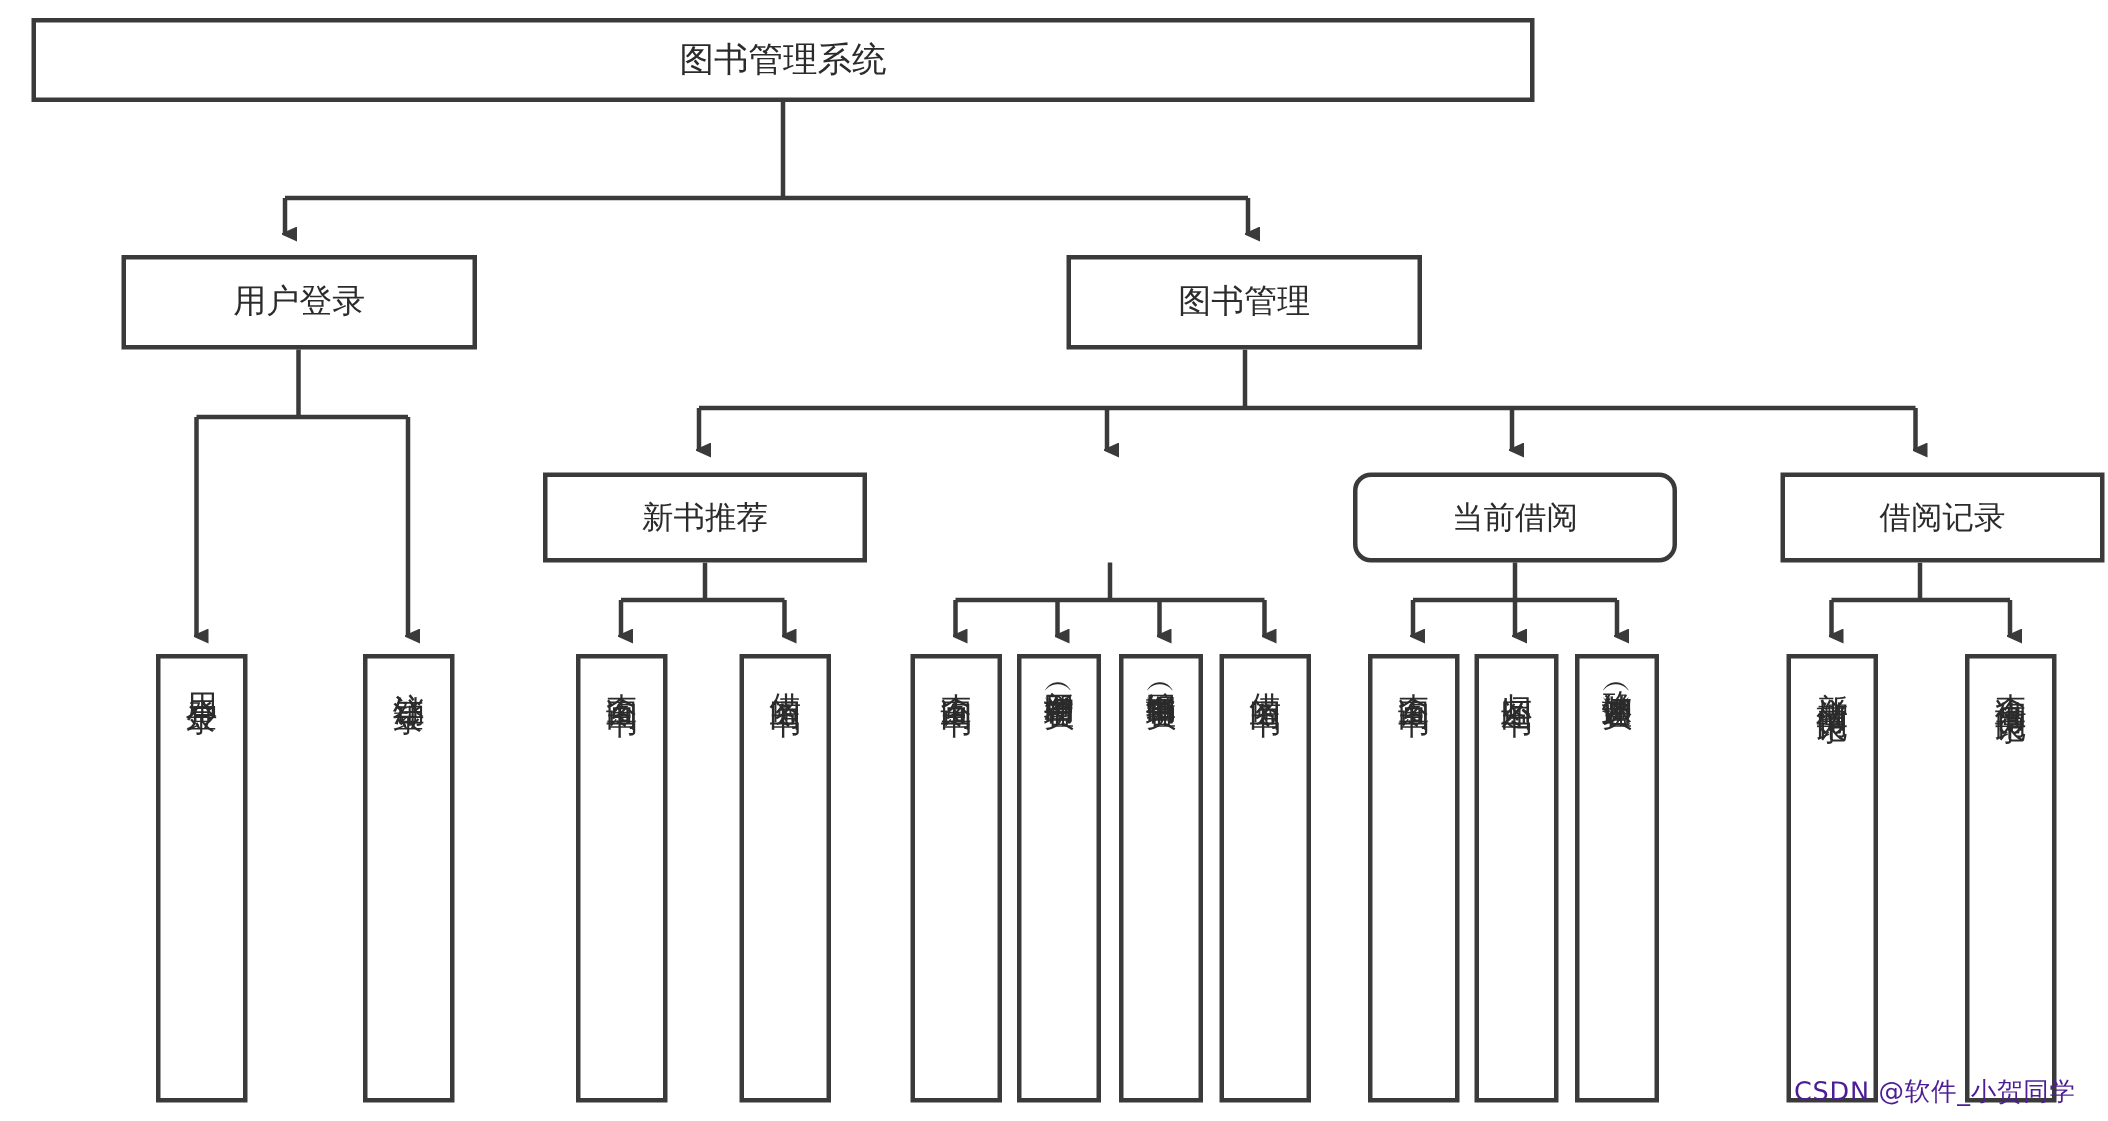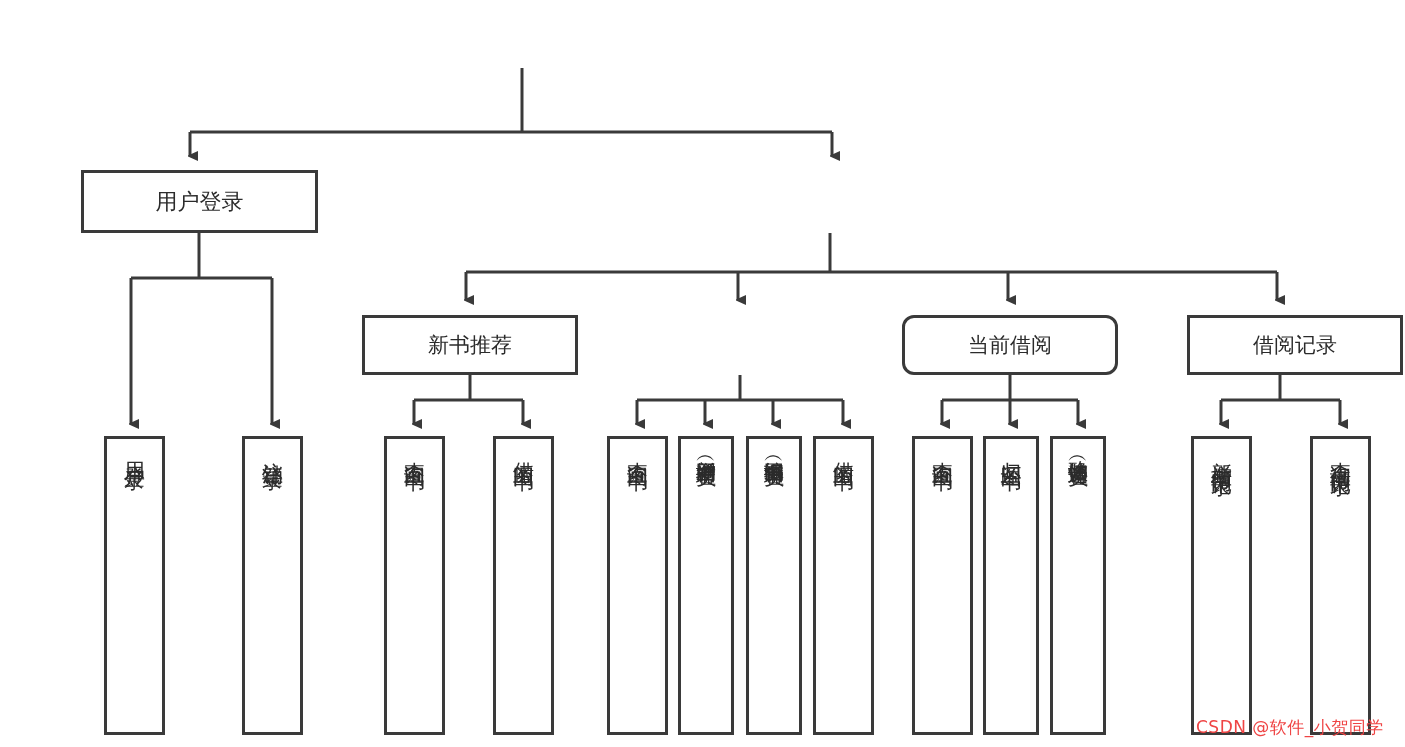--- a/index.html
+++ b/index.html
@@ -62,21 +62,21 @@
     text-orientation: upright;
     display: block;
     white-space: nowrap;
   }
   .node.leaf.tall {
     font-size: 20px;
     letter-spacing: 1px;
   }
   .watermark {
     position: absolute;
-    color: #ef4444;
+    color: #4c1d95;
     font-size: 17px;
     white-space: nowrap;
     letter-spacing: 0.5px;
   }
 </style>
 </head>
 <body>
 
 <div id="canvas">
 
@@ -123,24 +123,30 @@
       <path d="M1010,400 L1010,424" marker-end="url(#arrow)"></path>
       <path d="M1078,400 L1078,424" marker-end="url(#arrow)"></path>
 
       <path d="M1280,375 L1280,400"></path>
       <path d="M1221,400 L1340,400"></path>
       <path d="M1221,400 L1221,424" marker-end="url(#arrow)"></path>
       <path d="M1340,400 L1340,424" marker-end="url(#arrow)"></path>
     </g>
   </svg>
 
+  <div class="node root" style="left:21px; top:12px; width:1002px; height:56px;">
+    <span>图书管理系统</span>
+  </div>
 
   <div class="node lvl2" style="left:81px; top:170px; width:237px; height:63px;">
     <span>用户登录</span>
   </div>
+  <div class="node lvl2" style="left:711px; top:170px; width:237px; height:63px;">
+    <span>图书管理</span>
+  </div>
 
   <div class="node lvl3" style="left:362px; top:315px; width:216px; height:60px;">
     <span>新书推荐</span>
   </div>
   <div class="node lvl3" style="left:902px; top:315px; width:216px; height:60px;border-radius:12px;">
     <span>当前借阅</span>
   </div>
   <div class="node lvl3" style="left:1187px; top:315px; width:216px; height:60px;">
     <span>借阅记录</span>
   </div>

